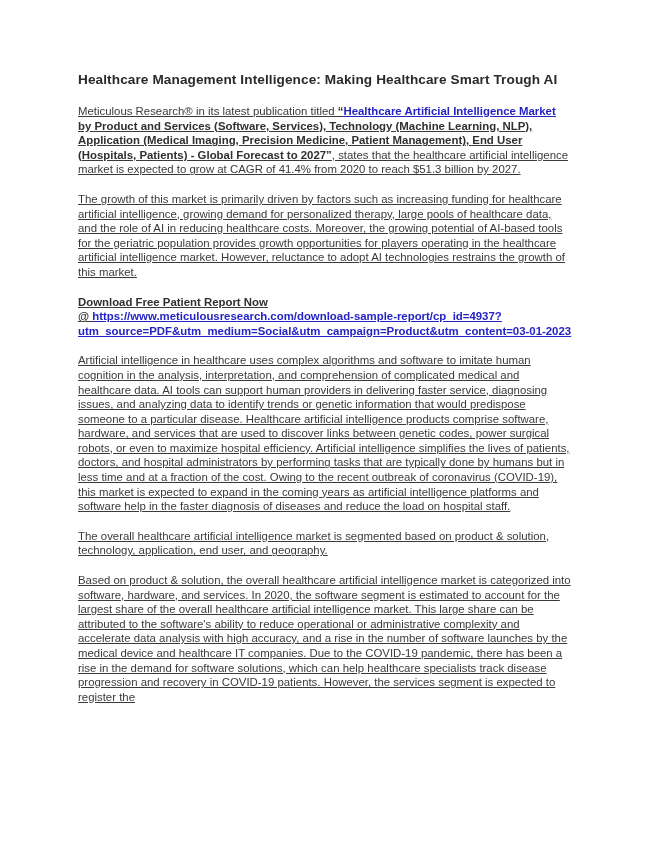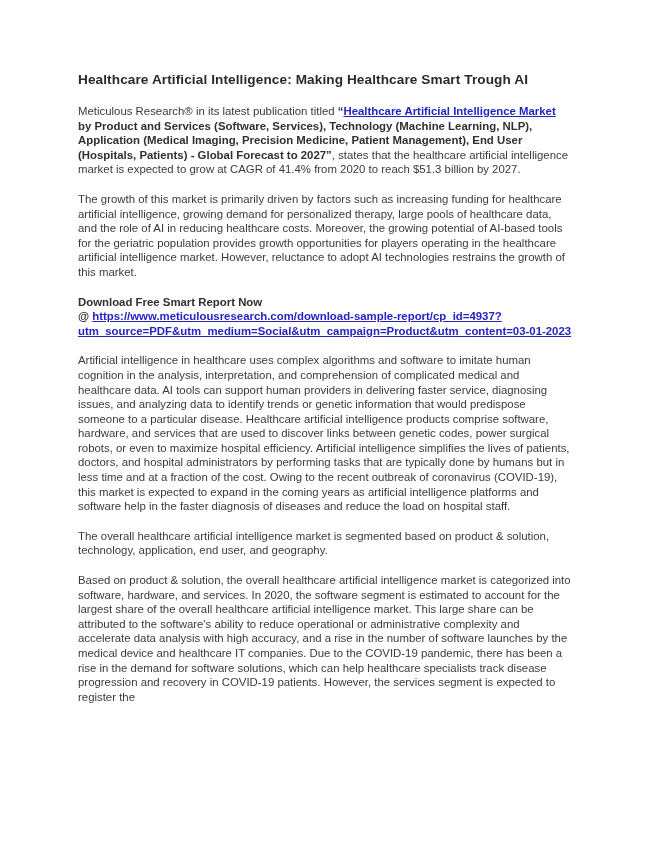--- a/index.html
+++ b/index.html
@@ -49,22 +49,22 @@
     word-break: break-word;
   }
   .link.bold {
     color: #2424c4;
   }
 </style>
 </head>
 <body>
 
 <div class="page">
-  <h1 class="doc-title">Healthcare Artificial Intelligence: Making Healthcare Smart Trough AI</h1>
-  <div style="color: rgb(58, 58, 58);">
+  <h1 class="doc-title">Healthcare Management Intelligence: Making Healthcare Smart Trough AI</h1>
+  <div style="color: rgb(58, 58, 58); text-decoration: underline;">
       <p class="para"><span>Meticulous Research® in its latest publication titled </span><span class="bold">“</span><a class="bold link" style="color: rgb(36, 36, 196);">Healthcare Artificial Intelligence Market</a><span class="bold"> by Product and Services (Software, Services), Technology (Machine Learning, NLP), Application (Medical Imaging, Precision Medicine, Patient Management), End User (Hospitals, Patients) - Global Forecast to 2027”</span><span>, states that the healthcare artificial intelligence market is expected to grow at CAGR of 41.4% from 2020 to reach $51.3 billion by 2027.</span></p>
       <p class="para"><span>The growth of this market is primarily driven by factors such as increasing funding for healthcare artificial intelligence, growing demand for personalized therapy, large pools of healthcare data, and the role of AI in reducing healthcare costs. Moreover, the growing potential of AI-based tools for the geriatric population provides growth opportunities for players operating in the healthcare artificial intelligence market. However, reluctance to adopt AI technologies restrains the growth of this market.</span></p>
-      <p class="para"><span class="bold">Download Free Smart Report Now</span><br><span class="bold">@ </span><a class="bold link" style="color: rgb(36, 36, 196); text-align: right;">https://www.meticulousresearch.com/download-sample-report/cp_id=4937?utm_source=PDF&amp;utm_medium=Social&amp;utm_campaign=Product&amp;utm_content=03-01-2023</a></p>
+      <p class="para"><span class="bold">Download Free Patient Report Now</span><br><span class="bold">@ </span><a class="bold link" style="color: rgb(36, 36, 196); text-align: right;">https://www.meticulousresearch.com/download-sample-report/cp_id=4937?utm_source=PDF&amp;utm_medium=Social&amp;utm_campaign=Product&amp;utm_content=03-01-2023</a></p>
       <p class="para"><span>Artificial intelligence in healthcare uses complex algorithms and software to imitate human cognition in the analysis, interpretation, and comprehension of complicated medical and healthcare data. AI tools can support human providers in delivering faster service, diagnosing issues, and analyzing data to identify trends or genetic information that would predispose someone to a particular disease. Healthcare artificial intelligence products comprise software, hardware, and services that are used to discover links between genetic codes, power surgical robots, or even to maximize hospital efficiency. Artificial intelligence simplifies the lives of patients, doctors, and hospital administrators by performing tasks that are typically done by humans but in less time and at a fraction of the cost. Owing to the recent outbreak of coronavirus (COVID-19), this market is expected to expand in the coming years as artificial intelligence platforms and software help in the faster diagnosis of diseases and reduce the load on hospital staff.</span></p>
       <p class="para"><span>The overall healthcare artificial intelligence market is segmented based on product &amp; solution, technology, application, end user, and geography.</span></p>
       <p class="para"><span>Based on product &amp; solution, the overall healthcare artificial intelligence market is categorized into software, hardware, and services. In 2020, the software segment is estimated to account for the largest share of the overall healthcare artificial intelligence market. This large share can be attributed to the software's ability to reduce operational or administrative complexity and accelerate data analysis with high accuracy, and a rise in the number of software launches by the medical device and healthcare IT companies. Due to the COVID-19 pandemic, there has been a rise in the demand for software solutions, which can help healthcare specialists track disease progression and recovery in COVID-19 patients. However, the services segment is expected to register the</span></p>
     </div>
 </div>
 
 </body></html>

